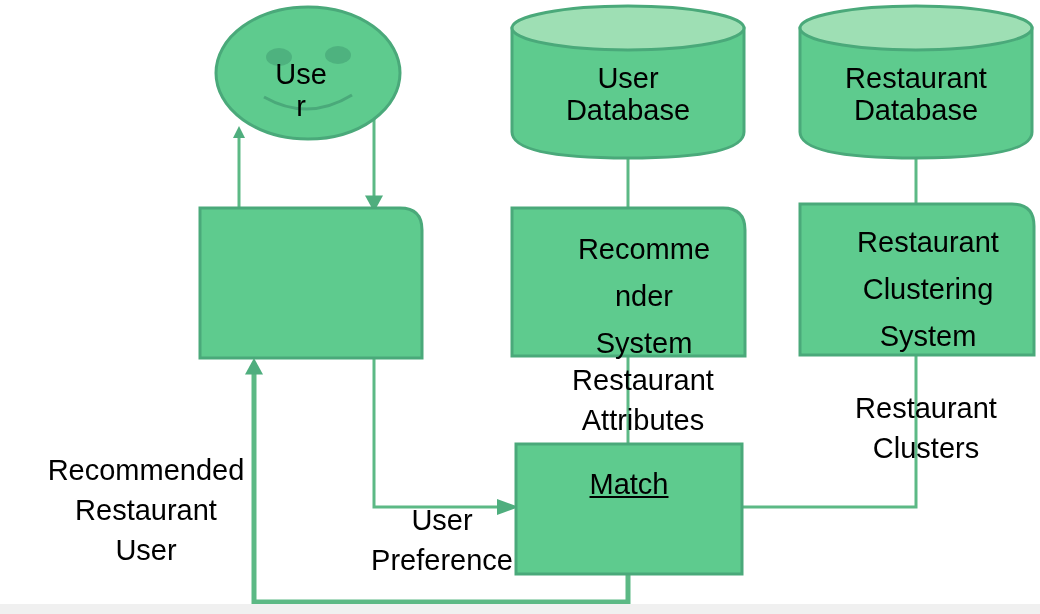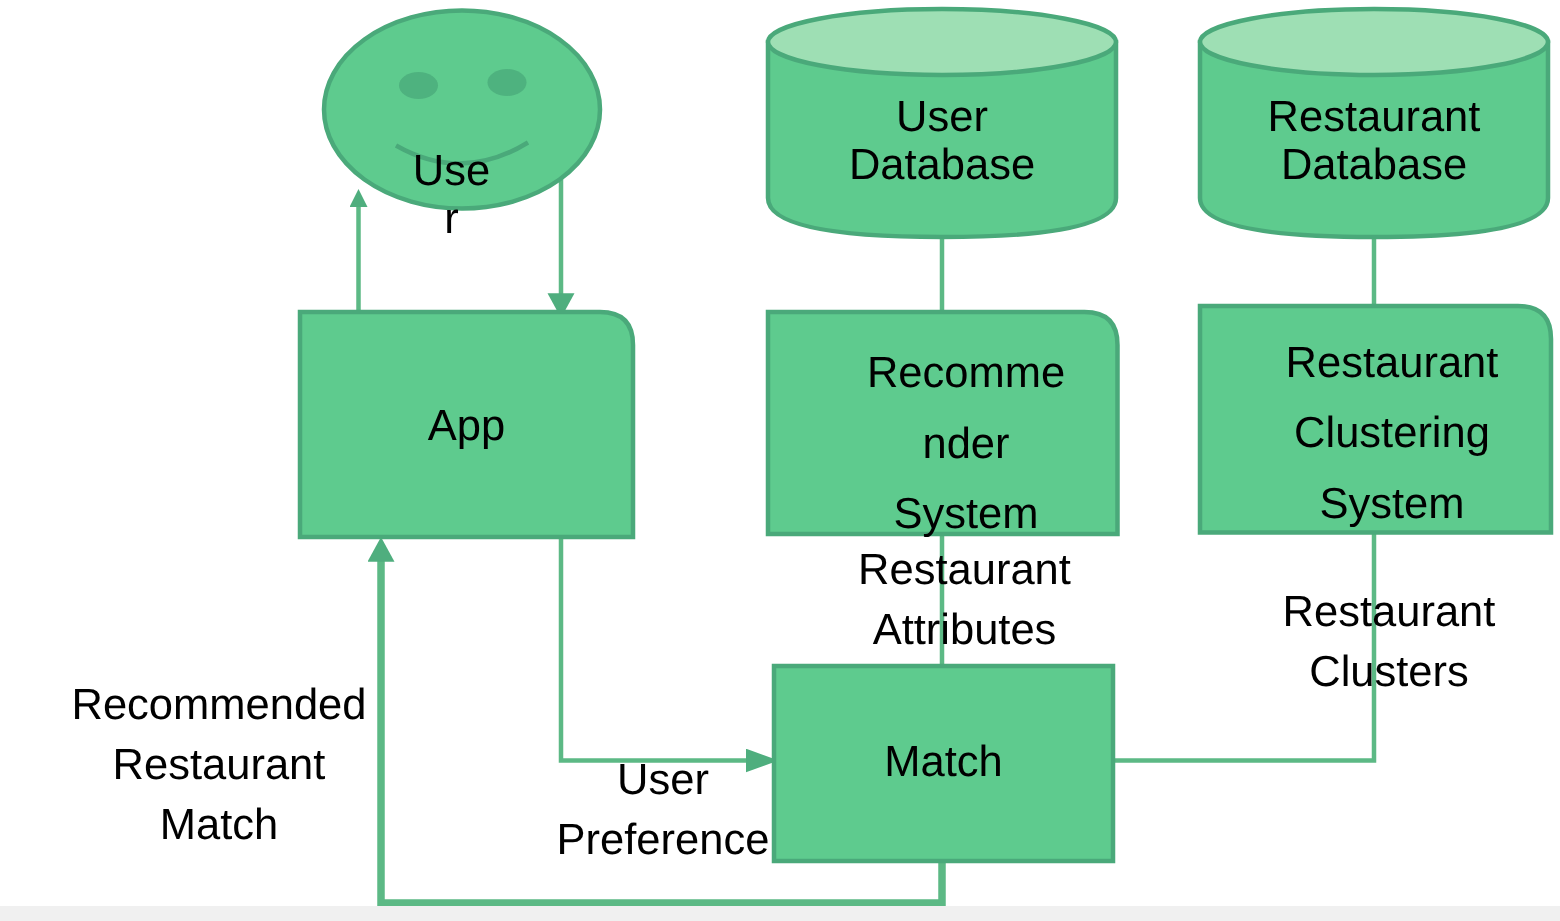--- a/index.html
+++ b/index.html
@@ -98,48 +98,47 @@
 
     <g>
       <path d="M800,204 L1012,204 Q1034,204 1034,226 L1034,355 L800,355 Z" fill="#5ecb8e" stroke="#4aa97a" stroke-width="3"></path>
     </g>
 
     <g>
       <rect x="516" y="444" width="226" height="130" fill="#5ecb8e" stroke="#4aa97a" stroke-width="3"></rect>
     </g>
   </svg>
 
-  <div class="node-label ctr" style="left:266px; top:58px; width:70px;margin-top:40px;">Use
+  <div class="node-label ctr" style="left:266px; top:58px; width:70px;">Use
 r</div>
 
-  <div class="node-label ctr" style="left:255px; top:268px; width:112px;">App</div>
 
   <div class="node-label ctr" style="left:528px; top:62px; width:200px;">User
 Database</div>
 
   <div class="node-label ctr" style="left:816px; top:62px; width:200px;">Restaurant
 Database</div>
 
   <div class="node-label lft" style="left:541px; top:226px; width:206px; line-height:47px;">Recomme
 nder
 System</div>
 
   <div class="node-label lft" style="left:828px; top:219px; width:200px; line-height:47px;">Restaurant
 Clustering
 System</div>
 
-  <div class="node-label ctr" style="left:548px; top:492px; width:162px;">Match</div>
+  <div class="node-label ctr" style="left:548px; top:468px; width:162px;text-decoration:underline;">Match</div>
 
   <div class="edge-label ctr" style="left:528px; top:360px; width:230px;">Restaurant
 Attributes</div>
 
   <div class="edge-label ctr" style="left:820px; top:388px; width:212px;">Restaurant
 Clusters</div>
 
   <div class="edge-label lft" style="left:342px; top:500px; width:200px;">User
 Preference</div>
 
   <div class="edge-label lft" style="left:16px; top:450px; width:260px;">Recommended
 Restaurant
-Match</div>
+User</div>
 
   <div class="bottom-strip"></div>
 </div>
 
 </body></html>

